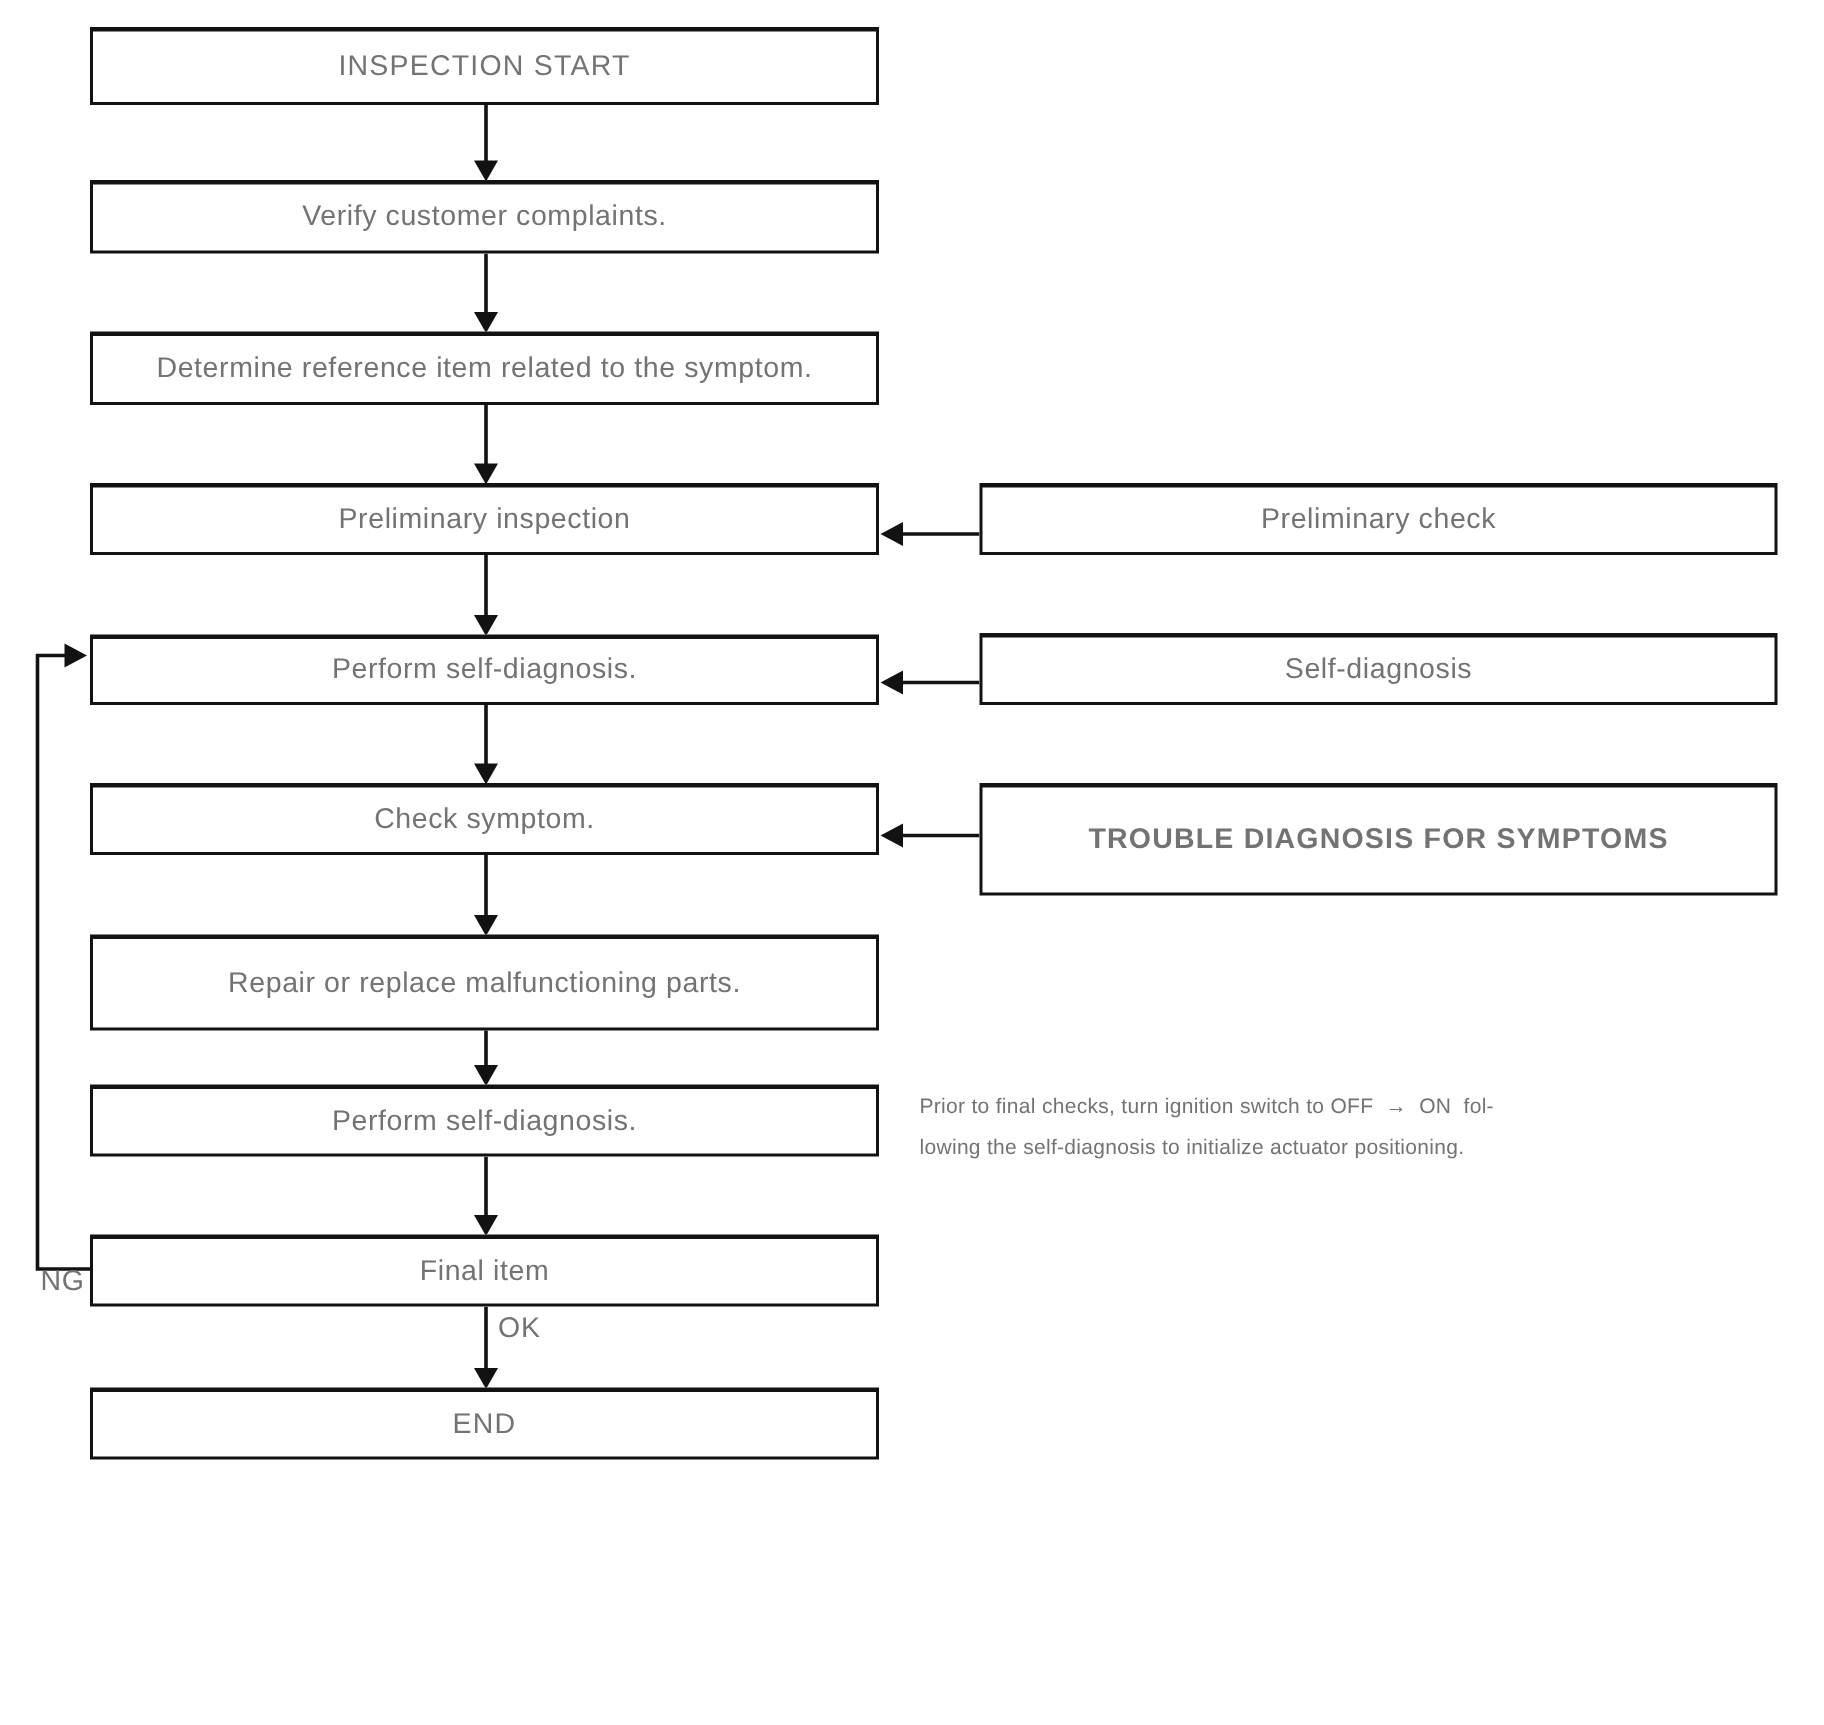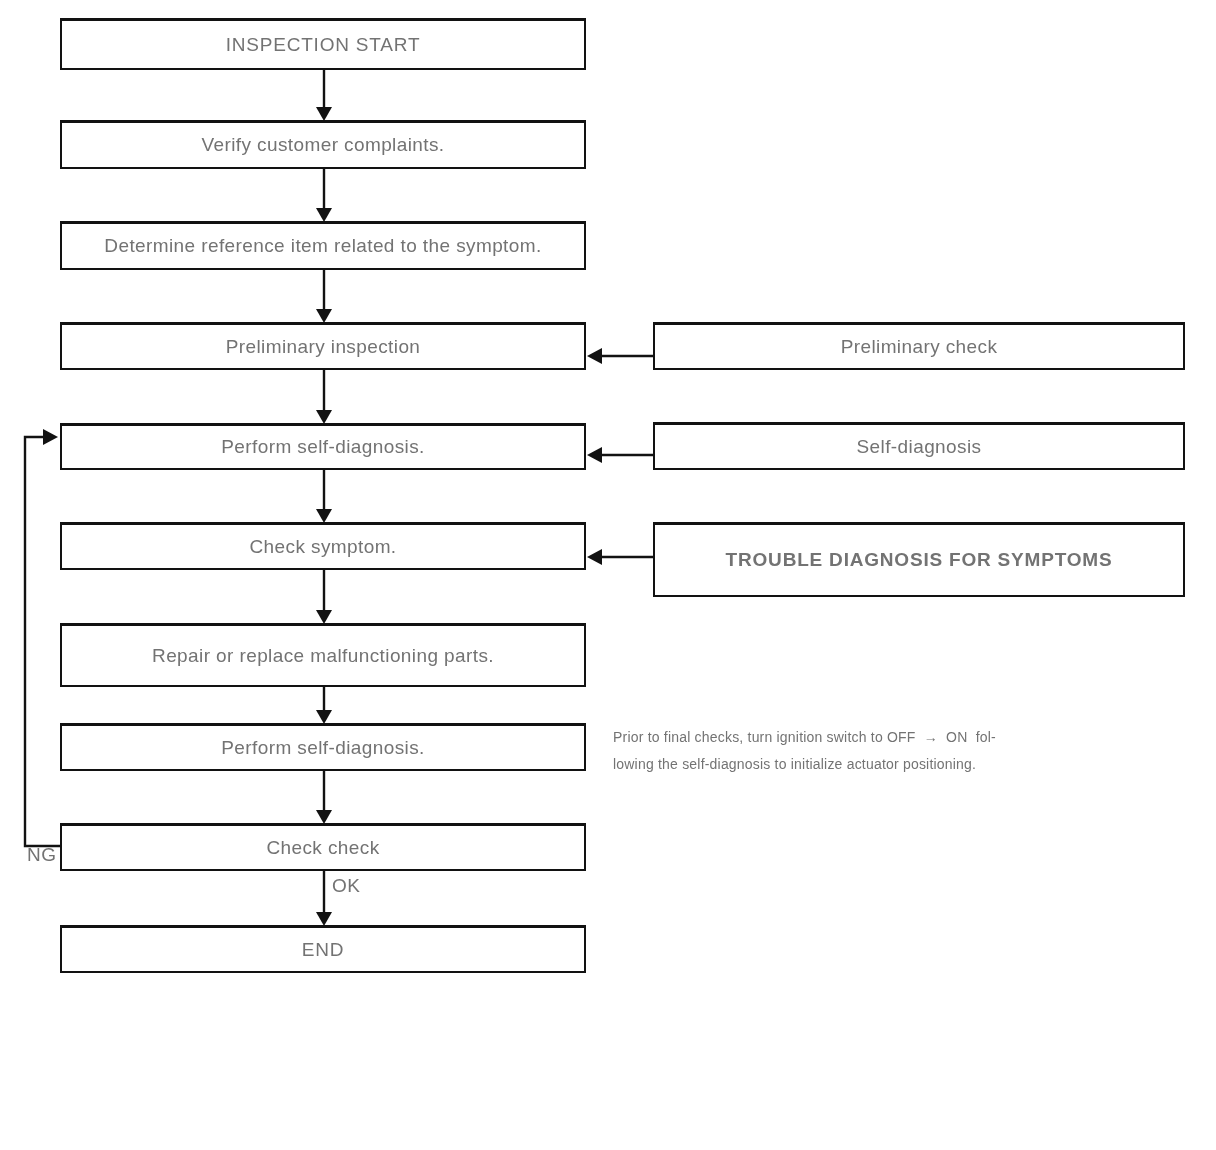--- a/index.html
+++ b/index.html
@@ -156,21 +156,21 @@
   <div class="box lcol" style="top:522px; height:48px;">
     <span class="lbl">Check symptom.</span>
   </div>
   <div class="box lcol" style="top:623px; height:64px;">
     <span class="lbl">Repair or replace malfunctioning parts.</span>
   </div>
   <div class="box lcol" style="top:723px; height:48px;">
     <span class="lbl">Perform self-diagnosis.</span>
   </div>
   <div class="box lcol" style="top:823px; height:48px;">
-    <span class="lbl">Check check</span>
+    <span class="lbl">Final item</span>
   </div>
   <div class="box lcol caps" style="top:925px; height:48px;">
     <span class="lbl">END</span>
   </div>
 
   <div class="box rcol" style="top:322px; height:48px;">
     <span class="lbl">Preliminary check</span>
   </div>
   <div class="box rcol" style="top:422px; height:48px;">
     <span class="lbl">Self-diagnosis</span>

